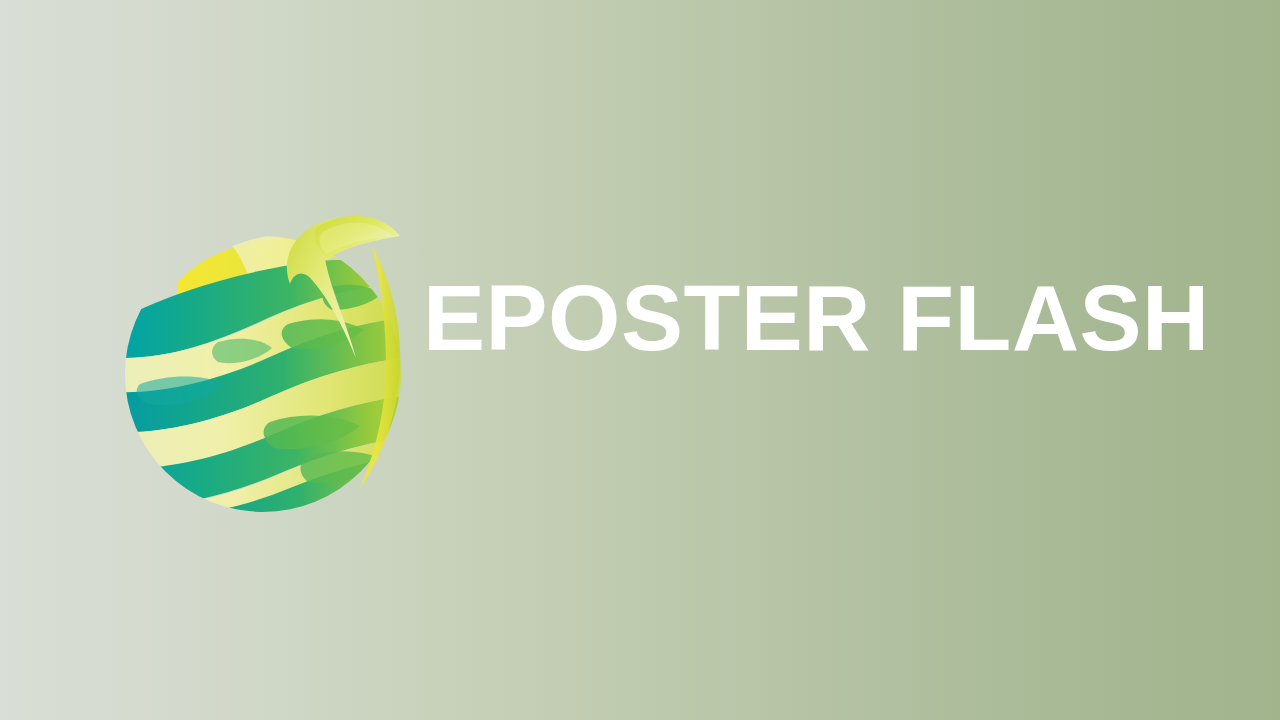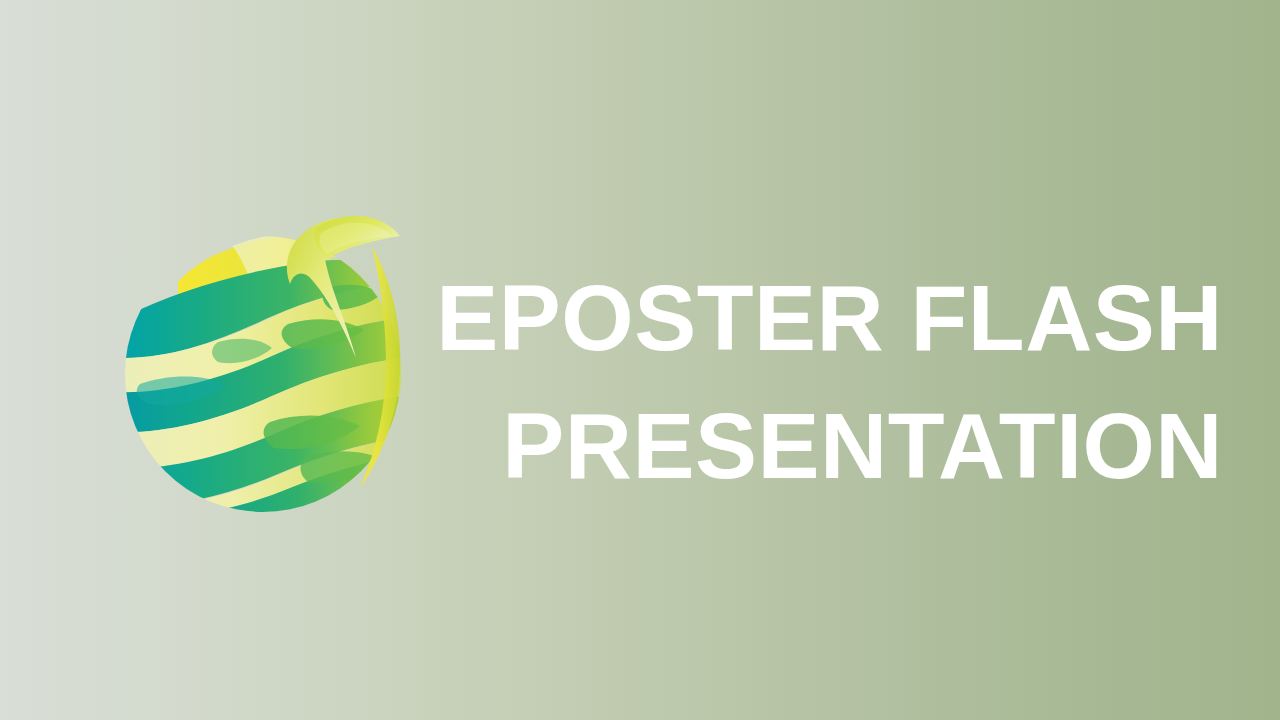--- a/index.html
+++ b/index.html
@@ -19,21 +19,20 @@
     background: linear-gradient(
         to right,
         #d9ded6 0%,
         #d3dacd 14%,
         #c8d2bb 34%,
         #bdc9ac 52%,
         #b1c0a0 70%,
         #a7b995 85%,
         #a1b48c 100%);
     overflow: hidden;
-    text-align: right;
   }
 
   
   #logo-block {
     position: absolute;
     left: 120px;
     top: 206px;
     width: 286px;
     height: 306px;
   }
@@ -166,16 +165,15 @@
 
       <path d="M 196 22 C 222 4 262 6 280 30 C 256 34 228 40 208 52
                C 196 44 192 32 196 22 Z" fill="url(#gLeaf)"></path>
       <path d="M 201 27 C 224 12 256 14 272 30 C 248 32 224 38 207 48
                C 199 42 198 33 201 27 Z" fill="#ffffff" opacity="0.18"></path>
     </svg>
   </div>
 
   <div id="title-block">
     <div class="title-line">EPOSTER FLASH</div>
-    <div class="title-line">PRESENTATION</div>
   </div>
 
 </div>
 
 </body></html>

